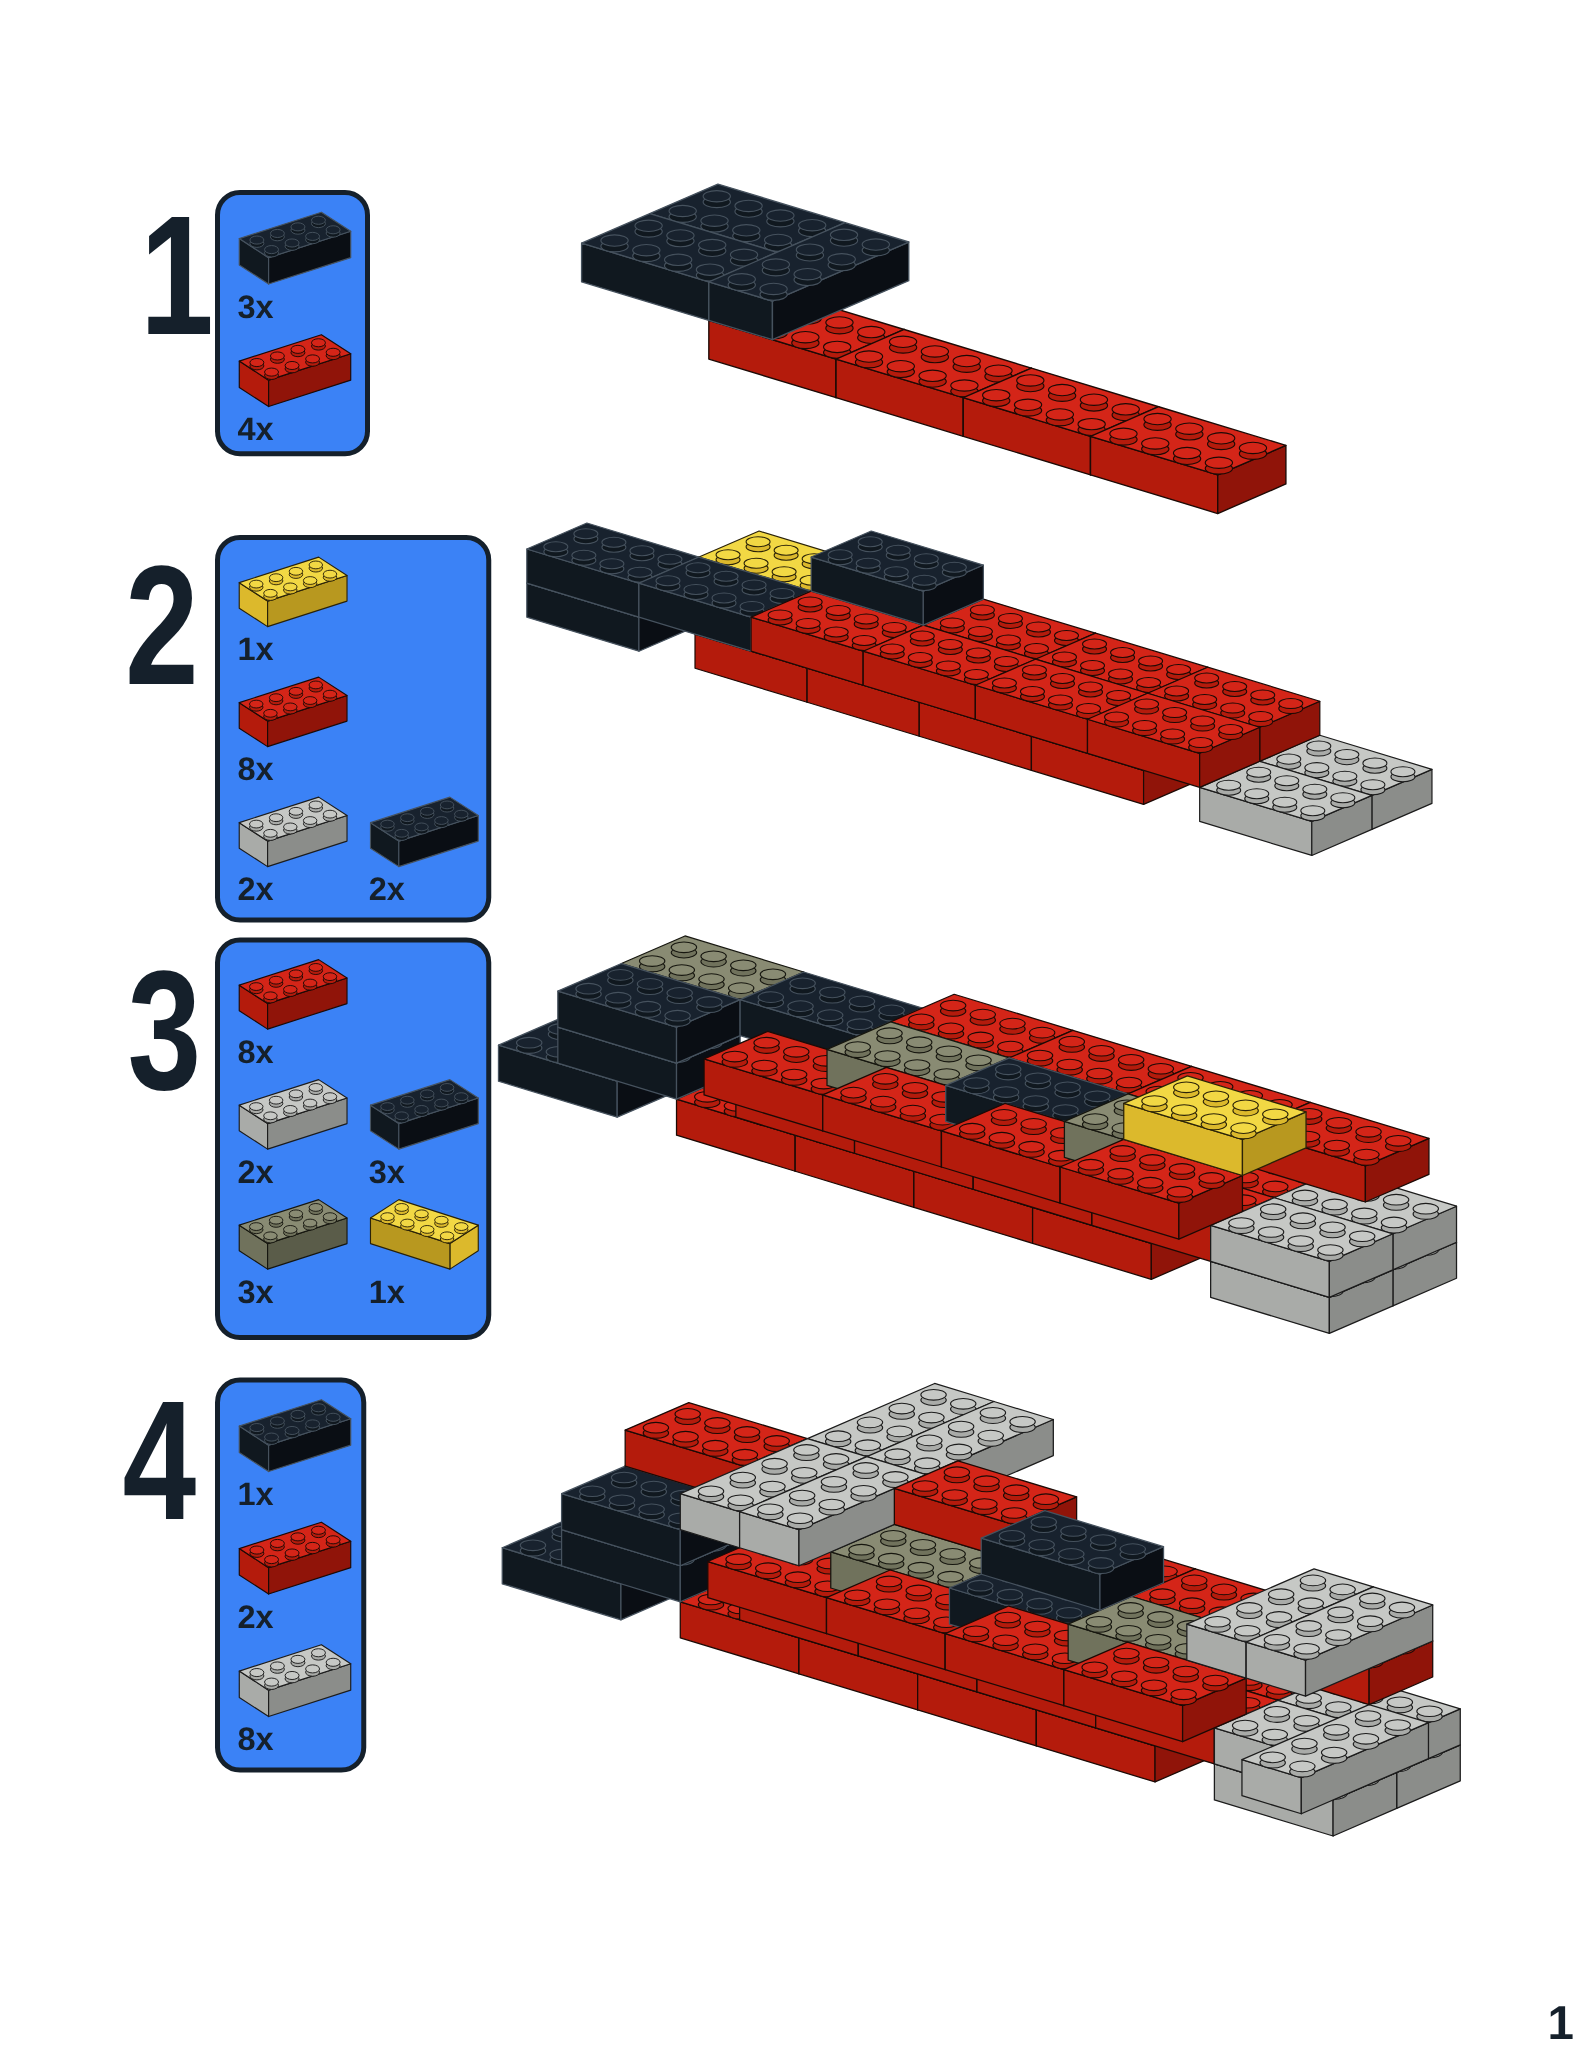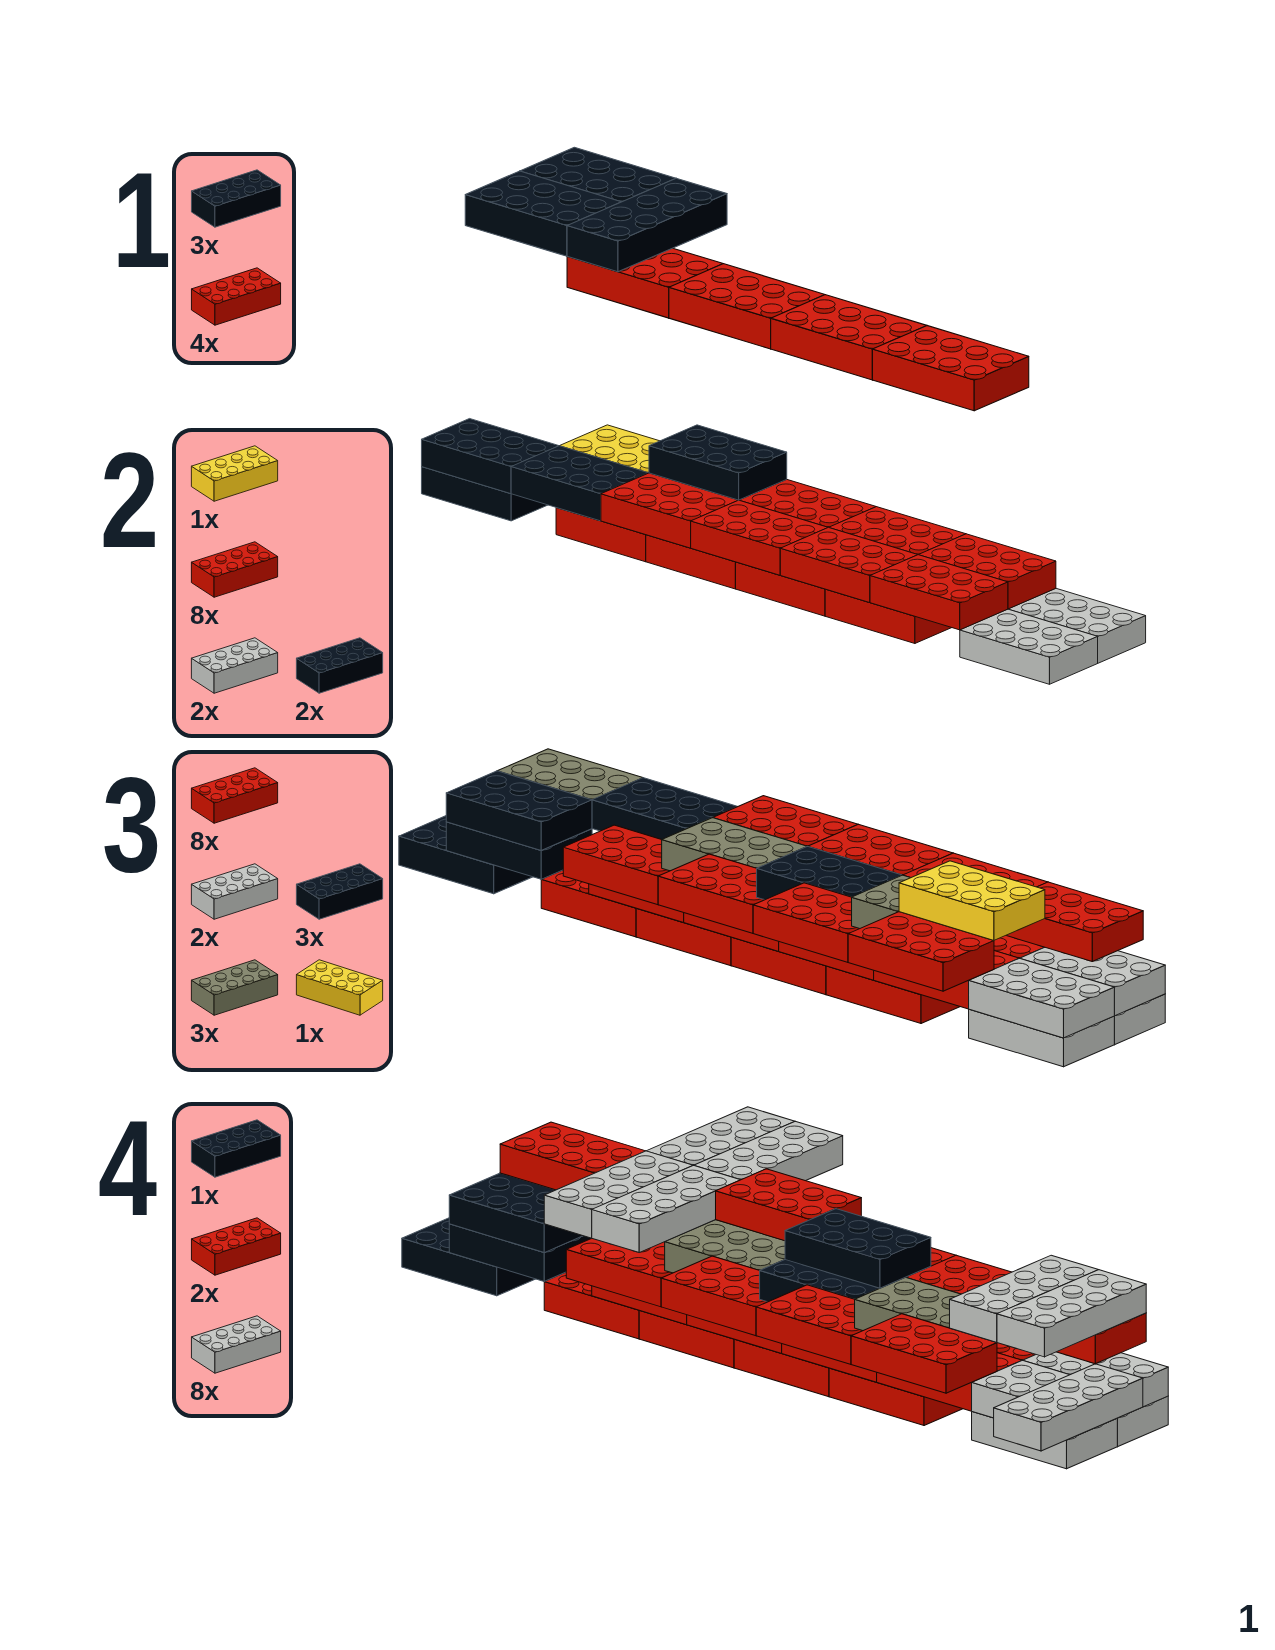--- a/index.html
+++ b/index.html
@@ -10,21 +10,21 @@
   .page{position:absolute;left:0;top:0;width:1275px;height:1650px;background:#fff;}
   .step-num{
     position:absolute;font-weight:bold;font-size:136px;line-height:1;color:#15202b;
     transform:scaleX(.78);transform-origin:left top;letter-spacing:-4px;
   }
   #num1{left:112px;top:152px;}
   #num2{left:100px;top:432px;}
   #num3{left:102px;top:756px;}
   #num4{left:98px;top:1100px;}
   .callout{
-    position:absolute;background:#fca5a5;border:4px solid #15202b;border-radius:20px;
+    position:absolute;background:#3b82f6;border:4px solid #15202b;border-radius:20px;
     box-sizing:border-box;padding:12px 10px 2px 12px;display:flex;flex-direction:column;
   }
   #box1{left:172px;top:152px;width:124px;height:213px;}
   #box2{left:172px;top:428px;width:221px;height:310px;}
   #box3{left:172px;top:750px;width:221px;height:322px;}
   #box4{left:172px;top:1102px;width:121px;height:316px;}
   .row{display:flex;gap:12px;}
   .part{display:flex;flex-direction:column;align-items:flex-start;}
   .part svg{width:96px;height:61px;overflow:visible;}
   .two .part svg{width:93px;height:59px;}

